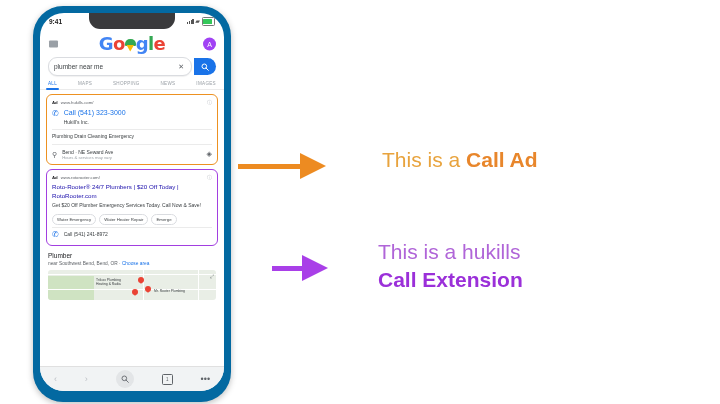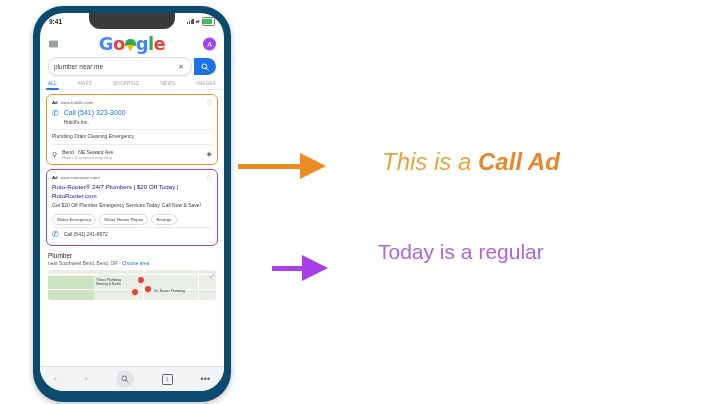--- a/index.html
+++ b/index.html
@@ -7,21 +7,21 @@
     width:720px;height:404px;
     background:#ffffff;
     font-family:"Liberation Sans",sans-serif;
     overflow:hidden;
     position:relative;
   }
 
   
   #phone-frame{
     position:absolute;left:33px;top:6px;width:198px;height:396px;
-    background:#0c4a6e;border-radius:30px;
+    background:#0369a1;border-radius:30px;
     box-shadow:0 2px 6px rgba(0,0,0,.25);
   }
   #phone-screen{
     position:absolute;left:7px;top:7px;width:184px;height:378px;
     background:#ffffff;border-radius:24px;overflow:hidden;
   }
   #notch{
     position:absolute;left:50%;transform:translateX(-50%);top:0;
     width:86px;height:16px;background:#3a3a3c;
     border-bottom-left-radius:11px;border-bottom-right-radius:11px;z-index:20;
@@ -179,23 +179,22 @@
 
   #arrow-call{left:238px;top:153px;}
   #arrow-call .shaft{width:62px;background:#ED8B21;}
   #arrow-call .head{border-left:26px solid #ED8B21;}
 
   #arrow-ext{left:272px;top:255px;}
   #arrow-ext .shaft{width:30px;background:#A93FE8;}
   #arrow-ext .head{border-left:26px solid #A93FE8;}
 
   #label-call{
-    position:absolute;left:382px;top:148px;font-size:24px;color:#E8A33D;
+    position:absolute;left:382px;top:148px;font-size:21px;color:#E8A33D;
     white-space:nowrap;
-    font-style:italic;
   }
   #label-call b{color:#E8862B;font-weight:bold;}
 
   #label-ext{
     position:absolute;left:378px;top:238px;font-size:21px;color:#B065D8;
     line-height:1.35;
   }
   #label-ext b{color:#9B30D9;font-weight:bold;}
 </style>
 </head>
@@ -351,14 +350,15 @@
 <div class="arrow" id="arrow-ext">
   <div class="shaft"></div>
   <div class="head"></div>
 </div>
 
 <div id="label-call">
   <span>This is a </span><b>Call Ad</b>
 </div>
 
 <div id="label-ext">
-  <div>Today is a regular</div>
+  <div>This is a hukills</div>
+  <b>Call Extension</b>
 </div>
 
 </body></html>

